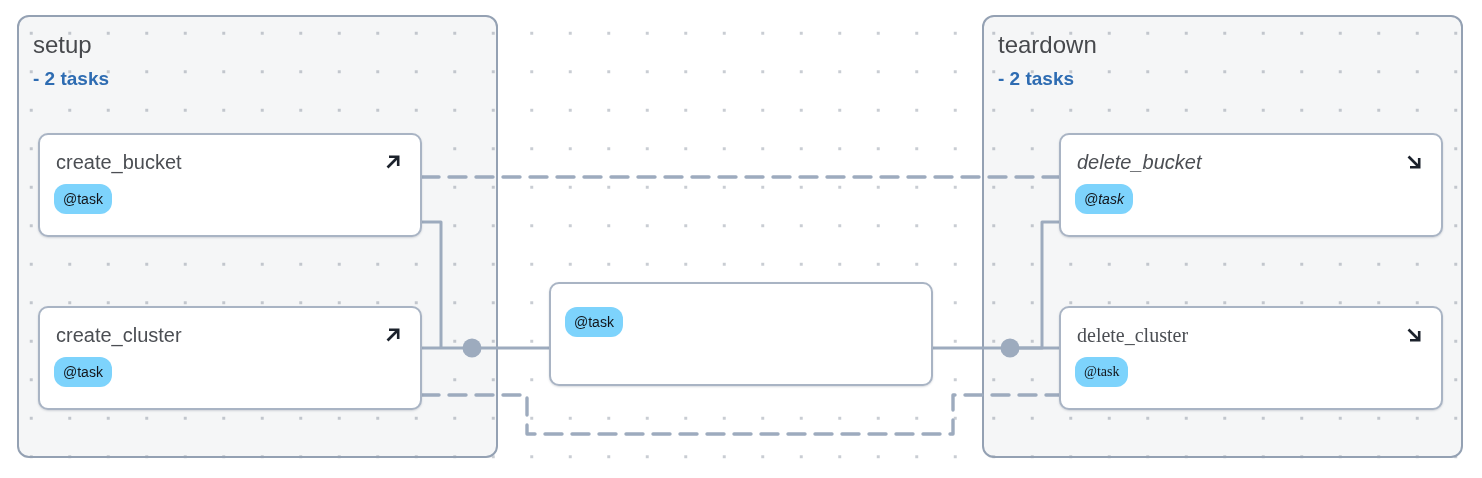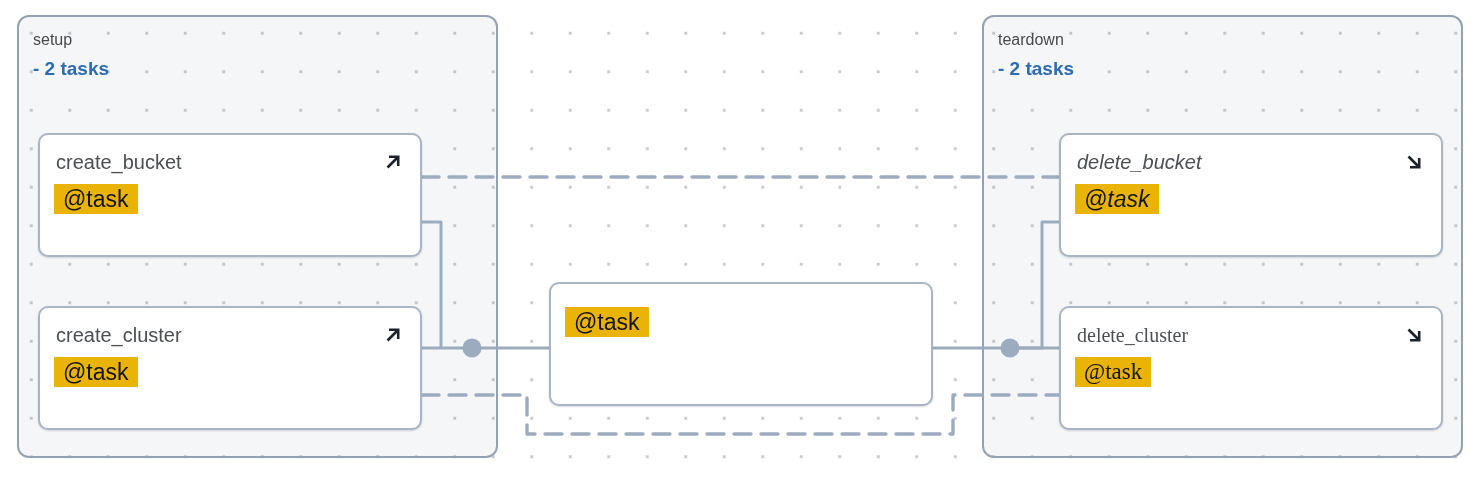--- a/index.html
+++ b/index.html
@@ -21,21 +21,21 @@
   .group {
     position: absolute;
     border: 2px solid #94a1b3;
     border-radius: 12px;
     background: rgba(73, 86, 108, 0.055);
     padding: 13px 14px;
   }
   .group-setup    { left: 17px;  top: 15px; width: 481px; height: 443px; }
   .group-teardown { left: 982px; top: 15px; width: 481px; height: 443px; }
   .group-label {
-    font-size: 16px;
+    font-size: 24px;
     color: #47494d;
     line-height: 1.25;
   }
   .group-tasks {
     font-size: 19px;
     color: #2e6cb2;
     line-height: 1.25;
     margin-top: 7px;
     cursor: pointer;
     display: inline-block;
@@ -59,21 +59,21 @@
     stroke-width: 3.4px;
     stroke-dasharray: 17 10;
     stroke-linecap: round;
   }
   .junction { fill: #9dabbe; }
 
   
   .node {
     position: absolute;
     width: 384px;
-    height: 124px;
+    height: 104px;
     background: #ffffff;
     border: 2px solid #a9b4c4;
     border-radius: 10px;
     padding: 14px 16px;
     box-shadow: 0 1px 2px rgba(100,110,130,0.25);
     cursor: pointer;
   }
   .node-create-bucket  { left: 38px;   top: 133px; }
   .node-create-cluster { left: 38px;   top: 306px; padding-left: 16px; }
   .node-run-query      { left: 549px;  top: 282px; }
@@ -83,26 +83,26 @@
   .node-title {
     font-size: 20px;
     color: #4b4e53;
     line-height: 26px;
     display: block;
   }
   .badge {
     display: inline-block;
     margin-top: 9px;
     margin-left: -2px;
-    background: #eab308;
+    background: #7dd3fc;
     color: #121419;
-    font-size: 23px;
+    font-size: 14px;
     line-height: 22px;
     padding: 4px 9px;
-    border-radius: 0;
+    border-radius: 12px;
   }
   .node-icon {
     position: absolute;
     top: 15px;
     right: 15px;
     width: 24px;
     height: 24px;
   }
   .node-icon svg { display: block; }
 </style>

